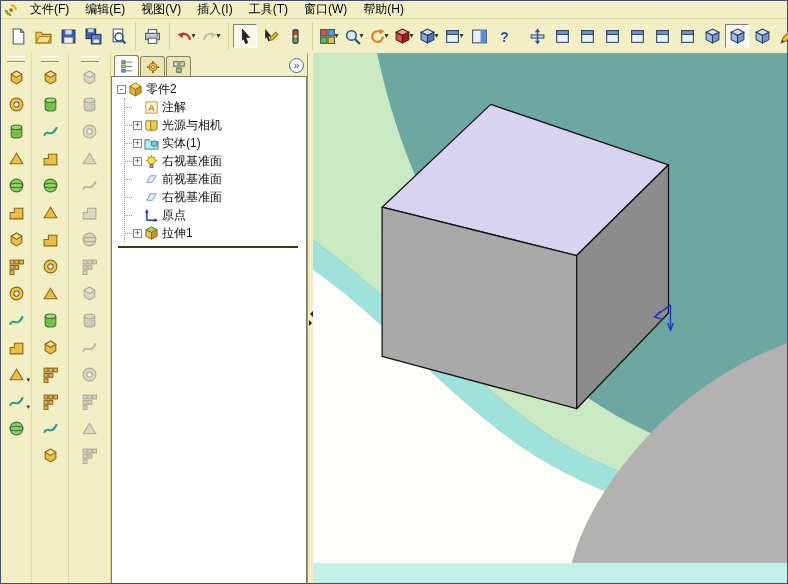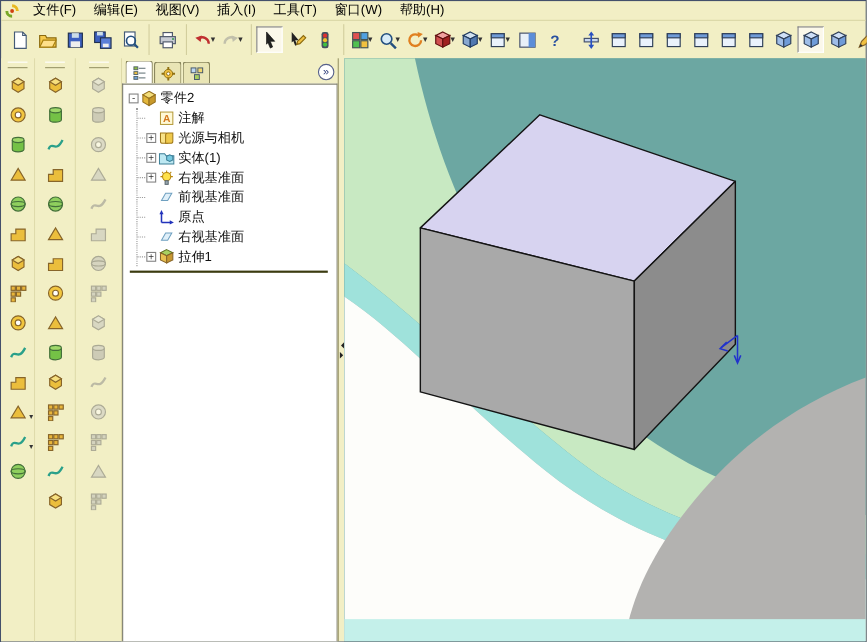--- a/index.html
+++ b/index.html
@@ -785,31 +785,31 @@
                 <span class="exp-slot"></span>
                 <svg class="tree-ico">
                   <use href="#sym-plane"></use>
                 </svg>
                 <span class="tree-label">前视基准面</span>
               </div>
               <div class="tree-row">
                 <span class="stub"></span>
                 <span class="exp-slot"></span>
                 <svg class="tree-ico">
-                  <use href="#sym-origin"></use>
+                  <use href="#sym-plane"></use>
                 </svg>
-                <span class="tree-label">原点</span>
+                <span class="tree-label">右视基准面</span>
               </div>
               <div class="tree-row">
                 <span class="stub"></span>
                 <span class="exp-slot"></span>
                 <svg class="tree-ico">
-                  <use href="#sym-plane"></use>
+                  <use href="#sym-origin"></use>
                 </svg>
-                <span class="tree-label">右视基准面</span>
+                <span class="tree-label">原点</span>
               </div>
               <div class="tree-row">
                 <span class="stub"></span>
                 <span class="exp-slot">
                   <span class="expander">+</span>
                 </span>
                 <svg class="tree-ico">
                   <use href="#sym-extrude"></use>
                 </svg>
                 <span class="tree-label">拉伸1</span>

